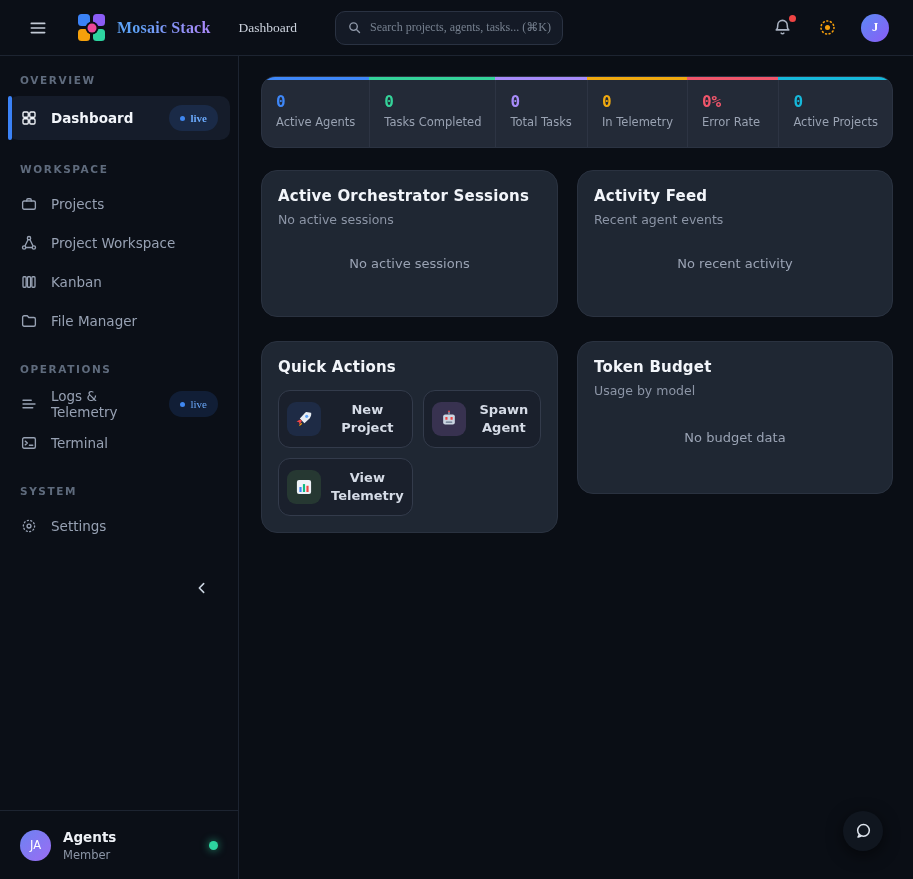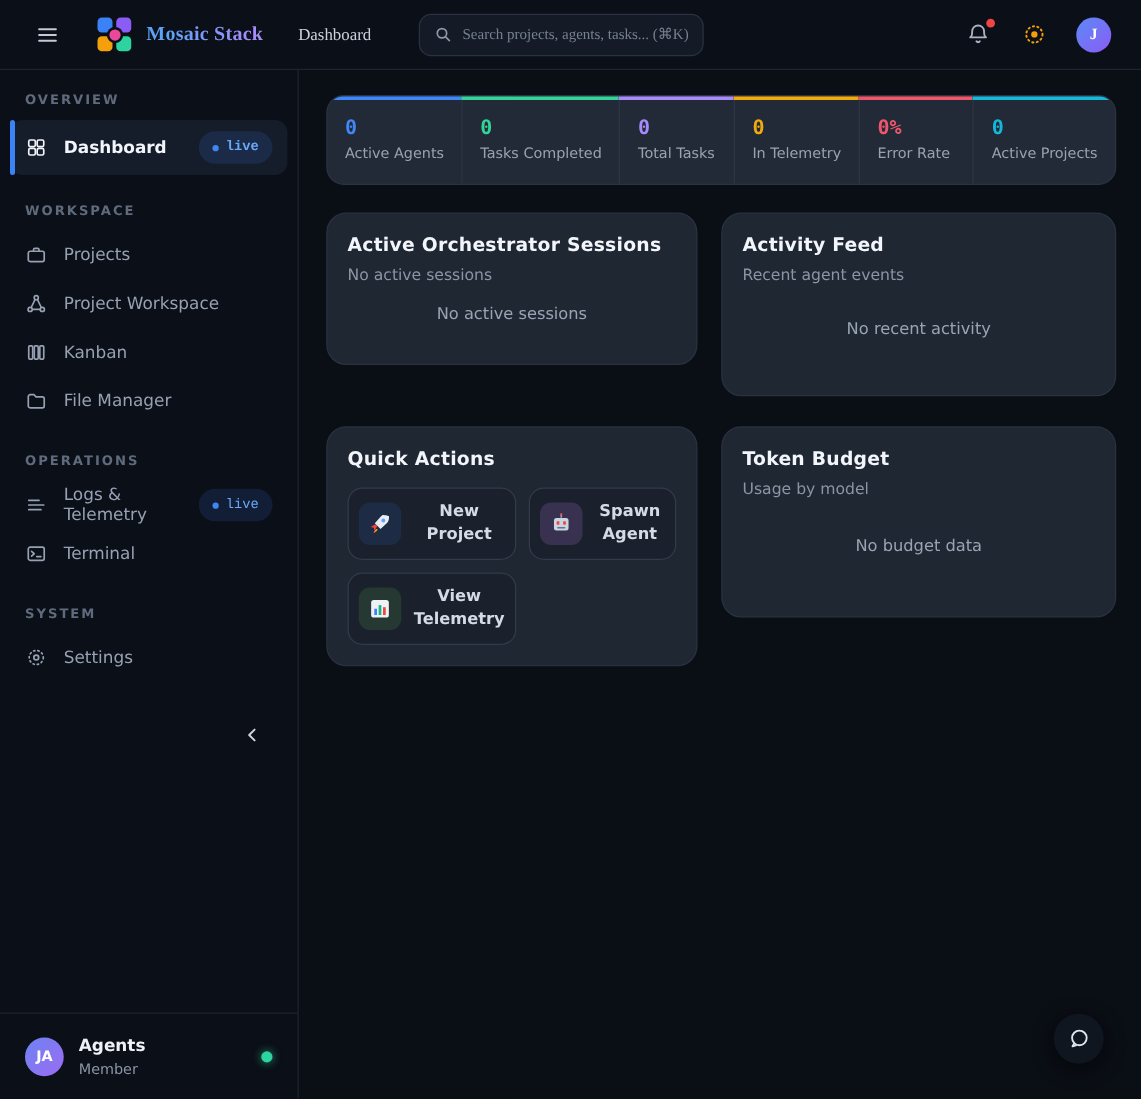--- a/index.html
+++ b/index.html
@@ -72,36 +72,36 @@
     position:relative; margin-bottom:1px;
   }
   .nav-item.active { background:#151c2a; color:#f2f5fa; font-weight:600; height:44px; }
   .active-bar { position:absolute; left:0; top:0; bottom:0; width:3.5px;
     border-radius:3px; display:none; }
   .nav-item.active .active-bar { display:block; }
   .nav-icon { flex:none; display:flex; }
   .badge {
     margin-left:auto; display:flex; align-items:center; gap:6px;
     background:rgba(59,130,246,.14); color:#6aa8fa;
-    font-family:Liberation Mono, monospace;
+    font-family:Liberation Serif, serif;
     font-size:11px; padding:7px 11px; border-radius:999px;
   }
   .badge .bdot { width:5px; height:5px; border-radius:50%; background:#3f87f0; }
   .collapse-btn {
     margin:28px 14px 0 auto; background:none; border:none; cursor:pointer;
     color:#cbd5e1; padding:6px; display:flex;
   }
   .sidebar-footer {
     border-top:1px solid #1d2431; height:69px; flex:none;
     display:flex; align-items:center; gap:12px; padding:0 20px;
   }
   .user-avatar {
     width:31px; height:31px; border-radius:50%; flex:none;
     background:linear-gradient(135deg,#6d83f2,#9b6cf3);
-    color:#fff; font-size:11.5px; font-weight:bold;
+    color:#fff; font-size:11.5px; font-weight:normal;
     display:flex; align-items:center; justify-content:center;text-align:center;
   }
   .user-name { font-size:13.5px; font-weight:bold; color:#eef1f6; }
   .user-role { font-size:11.5px; color:#8b95a6; margin-top:3px; }
   .status-dot { margin-left:auto; width:9px; height:9px; border-radius:50%;
     box-shadow:0 0 8px rgba(45,212,160,.7); }
 
   
   .main { flex:1; padding:20px 20px 0 22px; overflow:hidden; }
   .stats-row {
@@ -123,21 +123,21 @@
     grid-template-columns:297px 1fr; gap:24px 19px; align-items:start;
   }
   .card {
     background:#1f2733; border:1px solid #2a3240; border-radius:16px;
     padding:16px; display:flex; flex-direction:column; width:100%;
   }
   .card-title { font-size:15px; font-weight:bold; color:#f2f5fa; letter-spacing:.2px; }
   .card-sub { margin-top:7px; font-size:12.5px; color:#8c95a6; }
   .empty { flex:1; display:flex; align-items:center; justify-content:center;
     color:#9aa3b4; font-size:13px; }
-  #card-sessions { height:122px; }
+  #card-sessions { height:147px; }
   #card-activity { height:147px; }
   #card-quick    { height:192px; }
   #card-budget   { height:153px; }
 
   .qa-grid { margin-top:14px; display:grid; grid-template-columns:1fr 1fr; gap:10px; flex:1; }
   .qa-btn {
     background:#1a202c; border:1px solid #333b4b; border-radius:12px;
     display:flex; align-items:center; justify-content:center; gap:10px;
     color:#d5dbe6; font-size:13px; font-weight:600; font-family:inherit;
     cursor:pointer; padding:0 8px; line-height:1.35;

